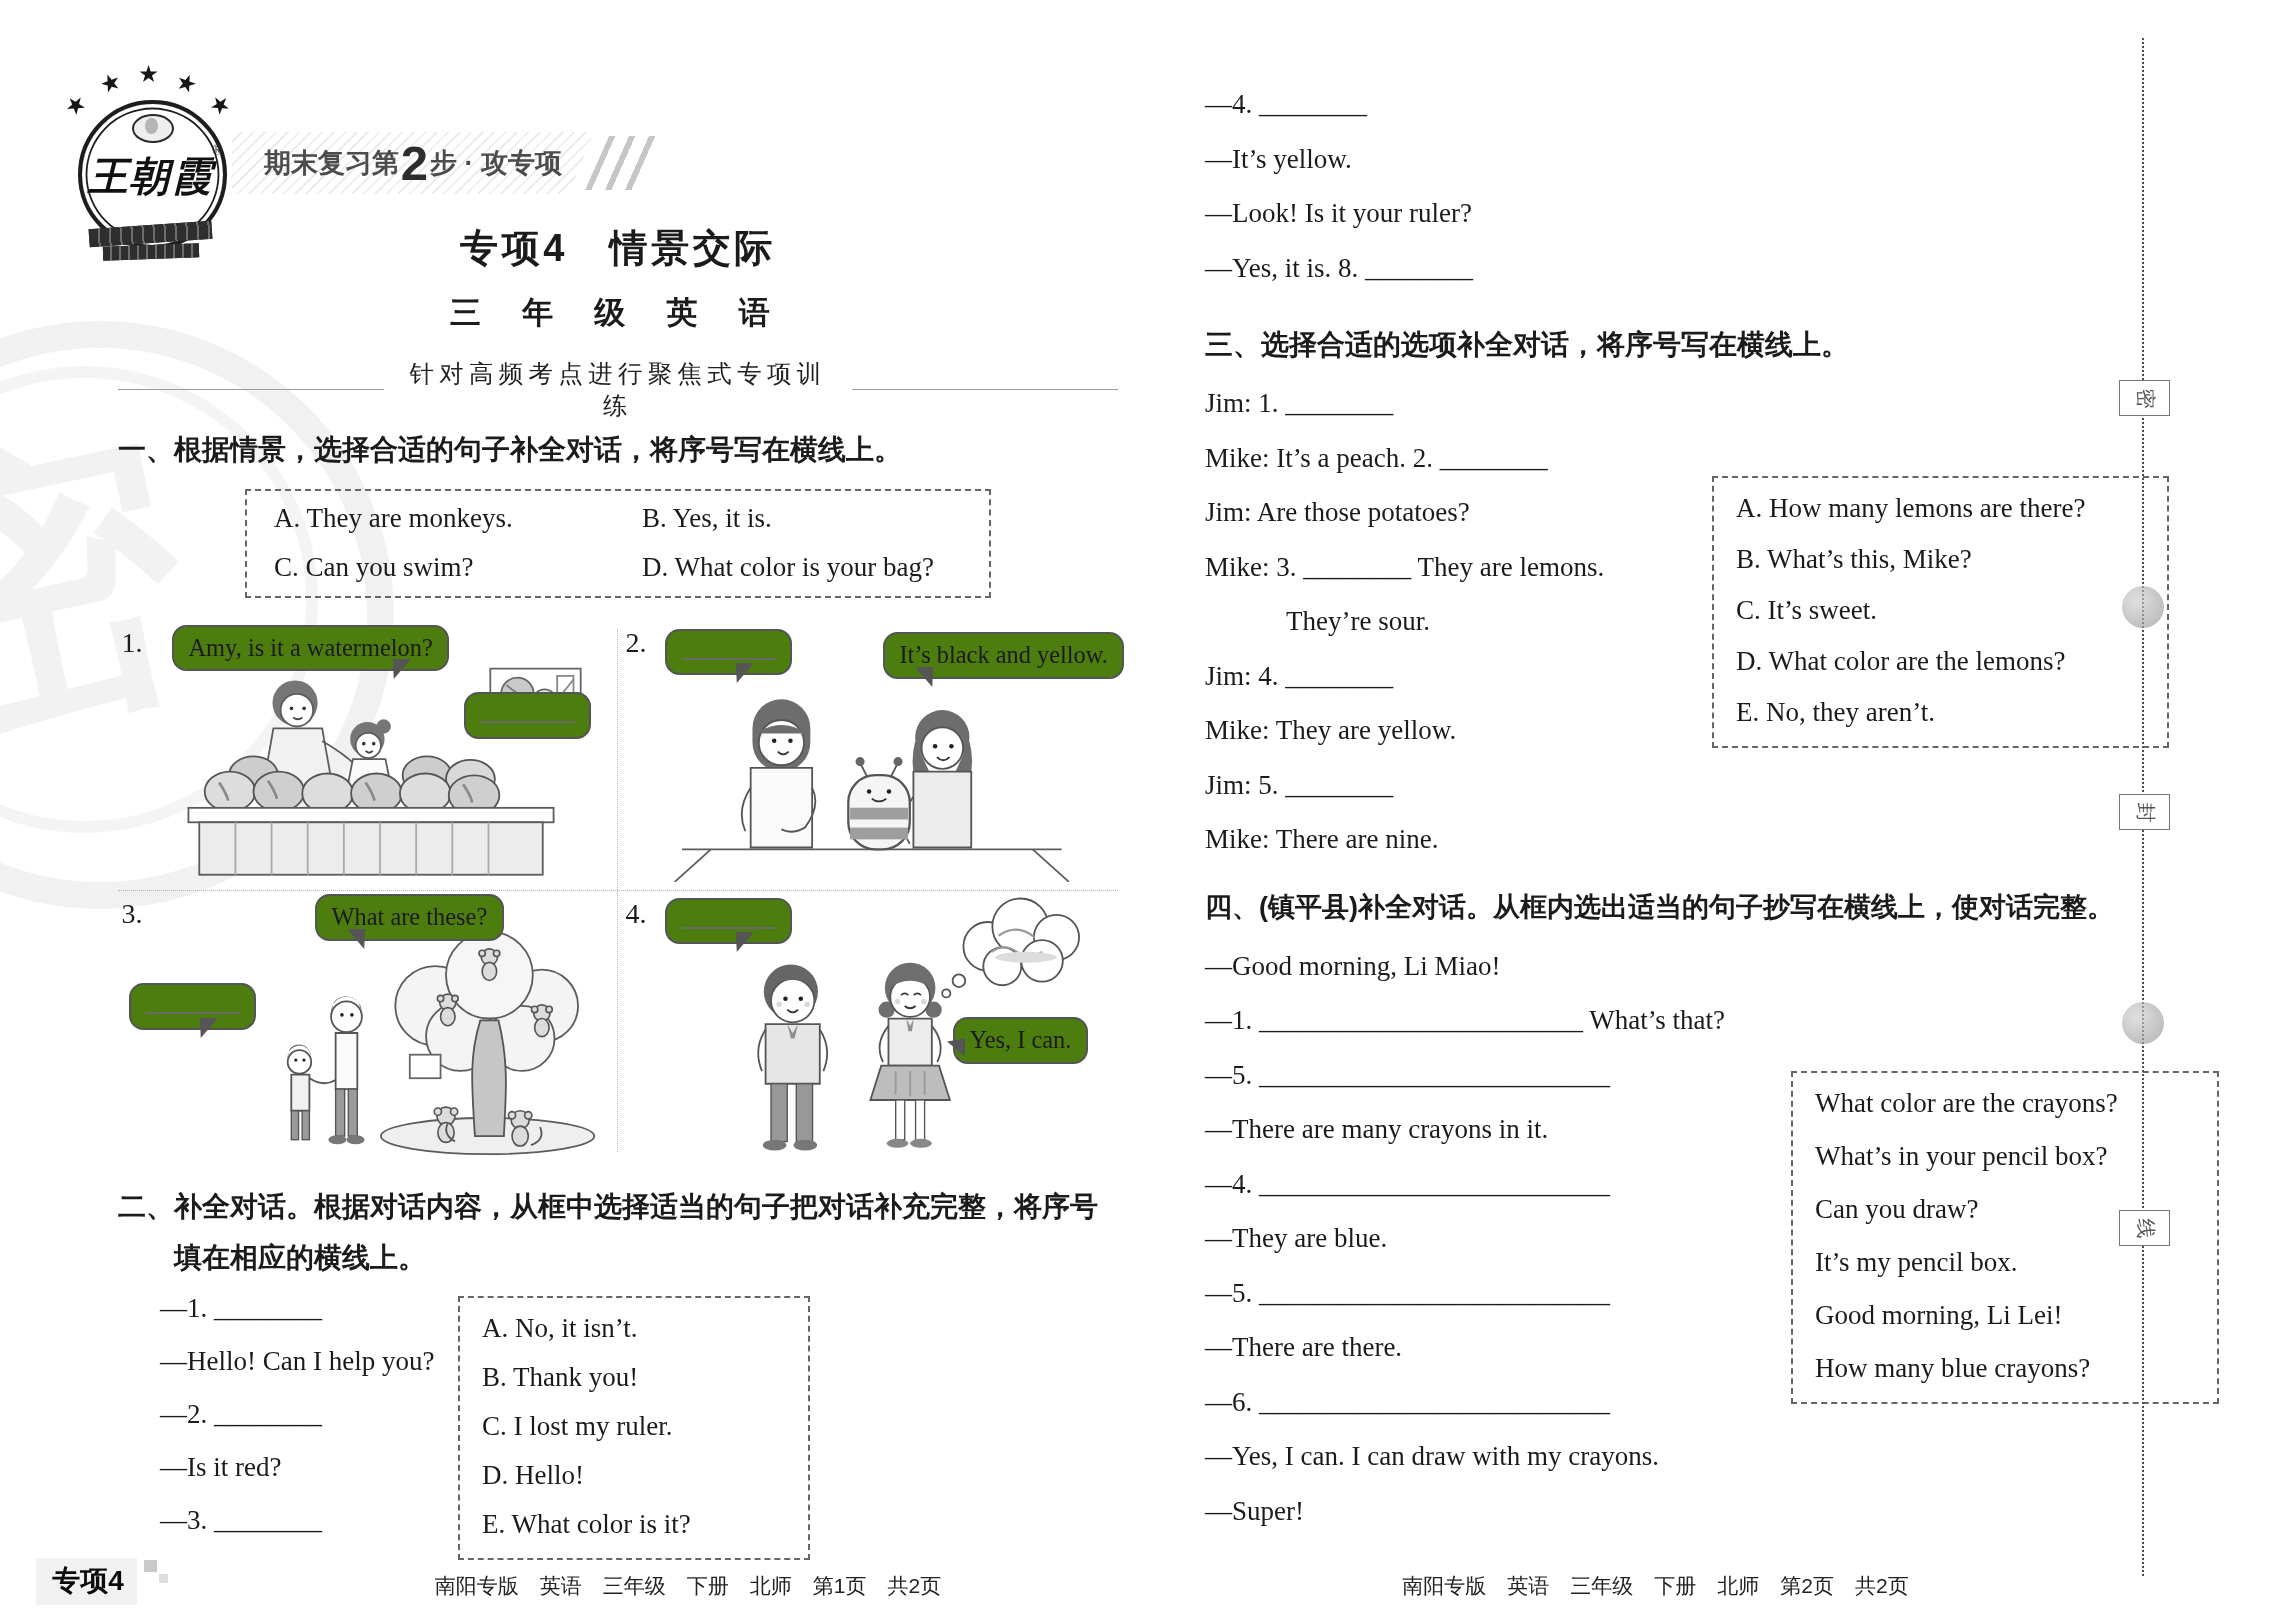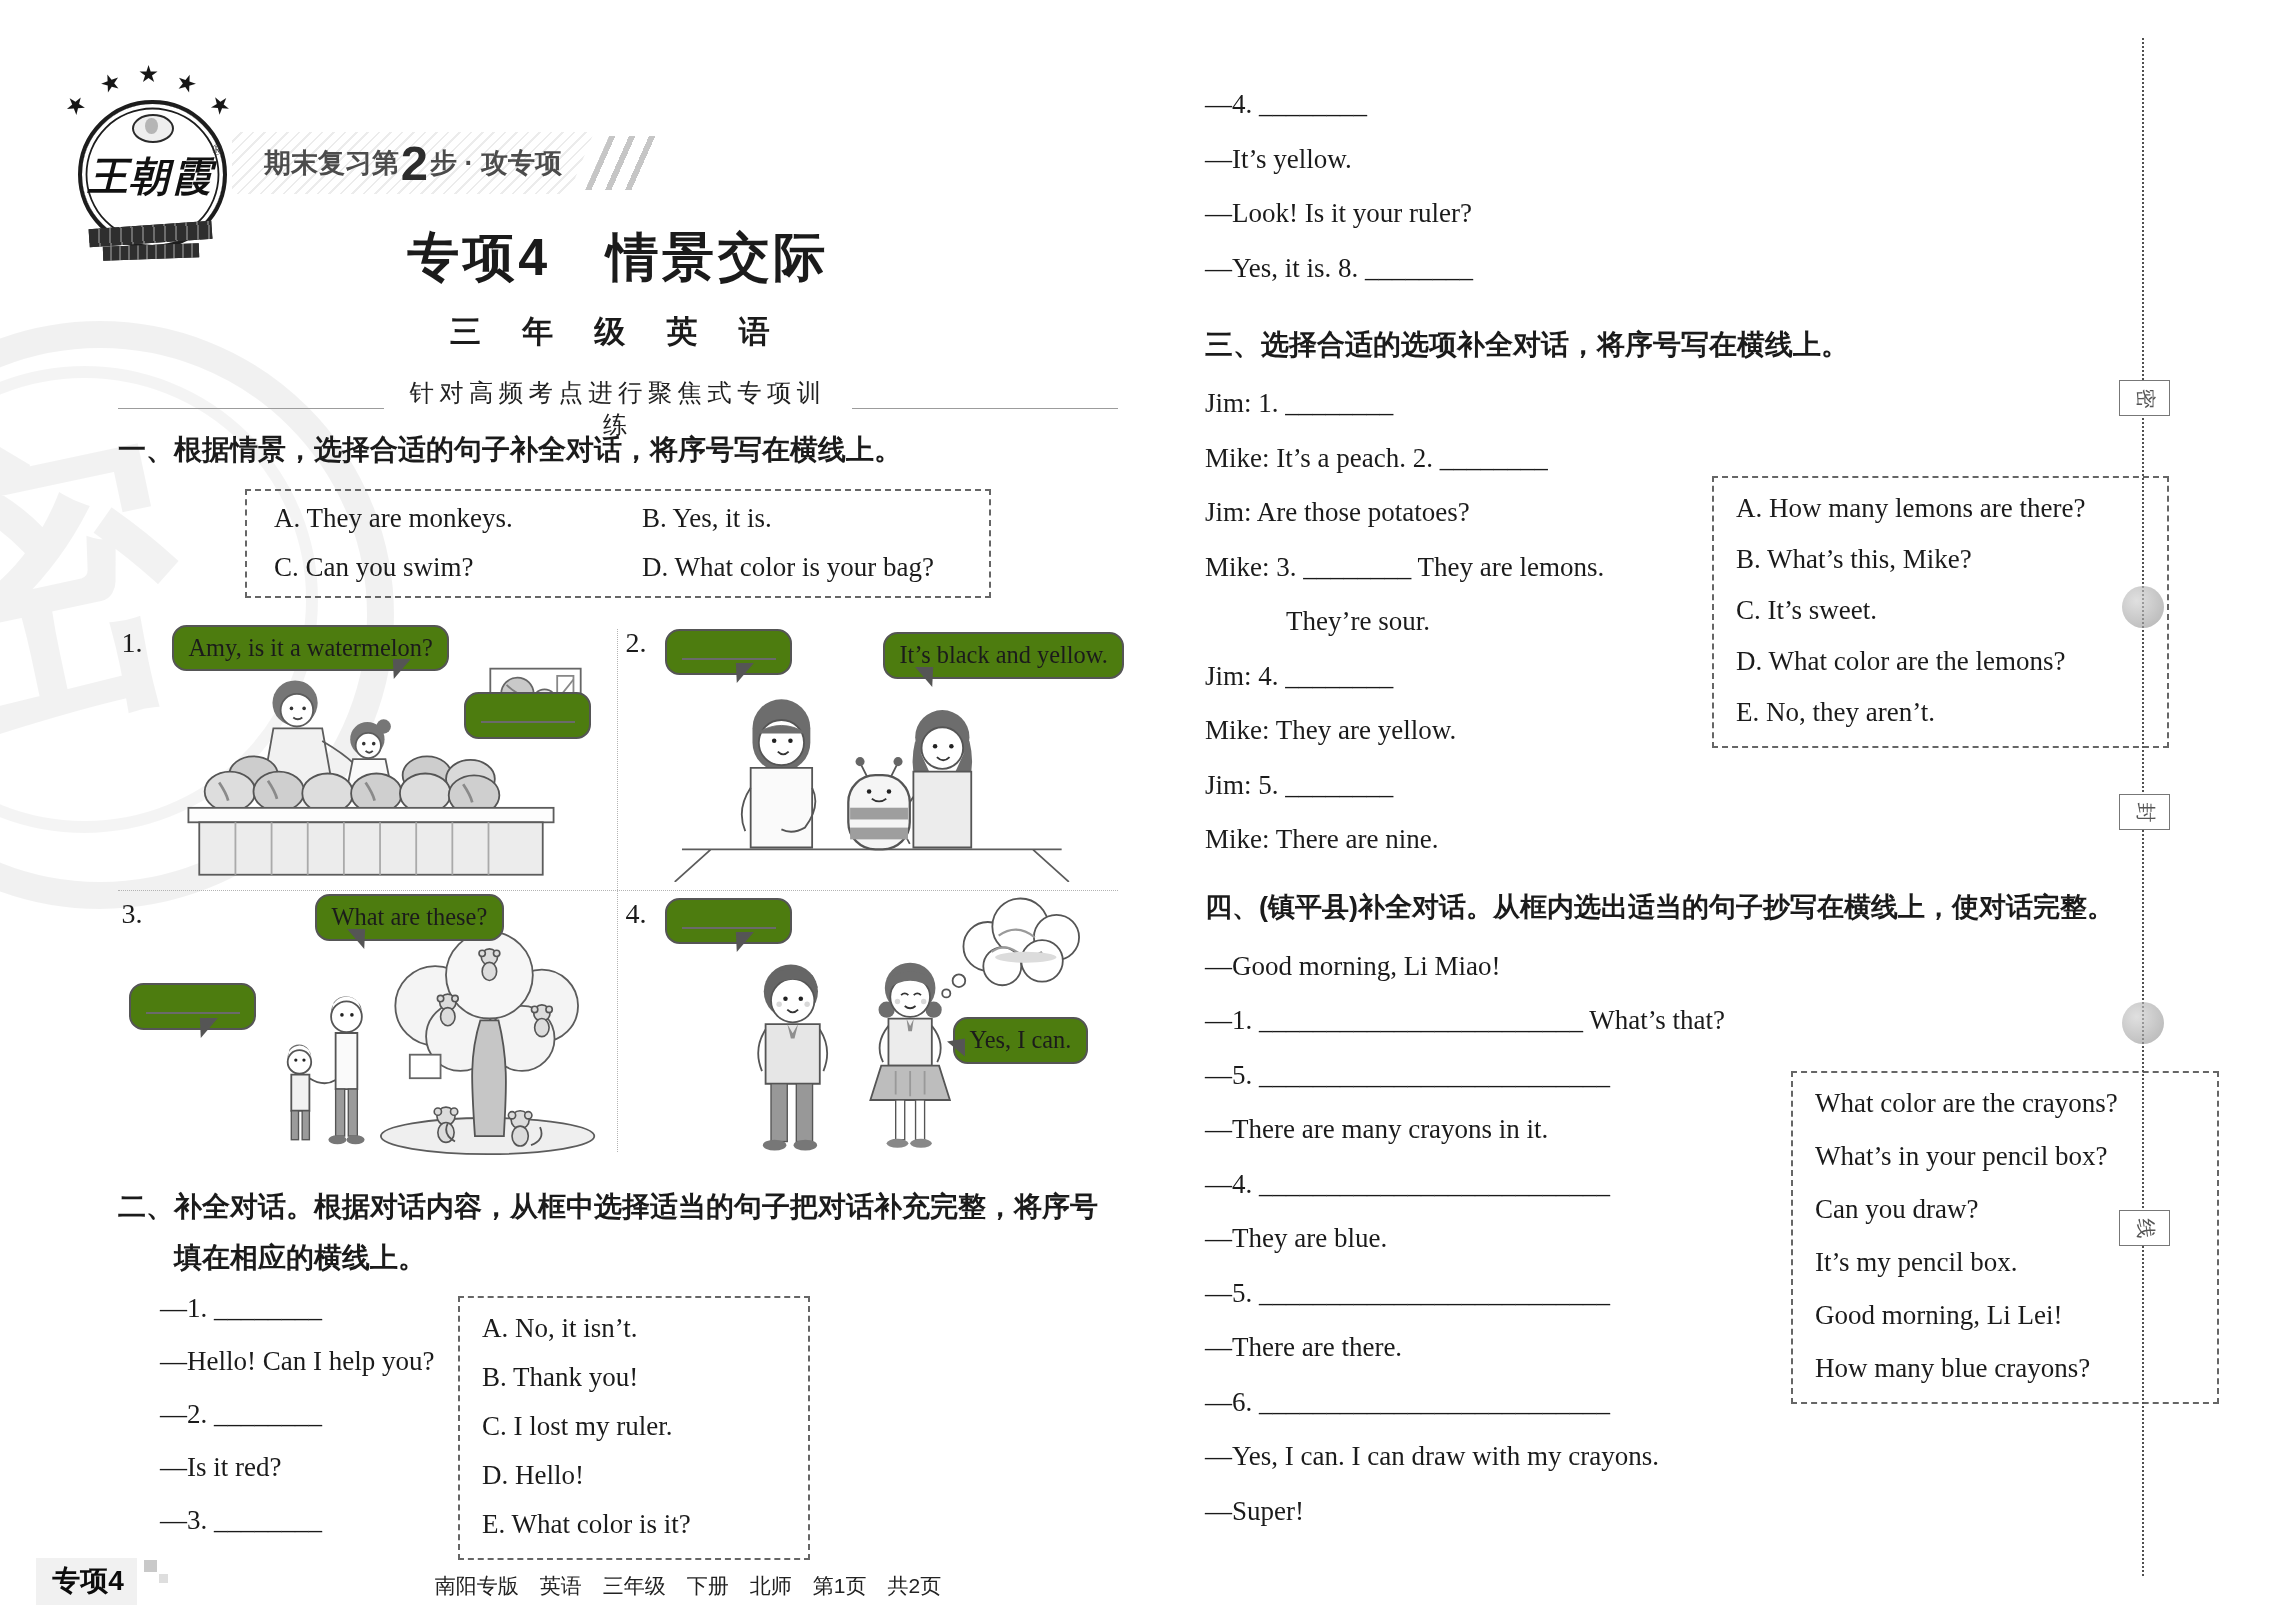--- a/index.html
+++ b/index.html
@@ -35,21 +35,21 @@
   .banner{left:232px;top:132px;width:362px;height:62px;display:flex;align-items:center;justify-content:center;
           background:repeating-linear-gradient(135deg,#ffffff 0 6.3px,#ececec 6.3px 8.1px);
           clip-path:polygon(0 0,100% 0,93% 100%,0 100%);}
   .banner .pre,.banner .suf{font-size:27px;font-weight:bold;color:#4c4c4c;}
   .banner .num{font-size:49px;font-weight:bold;color:#2d2d2d;line-height:1;margin:0 1.8px;}
   .banner-slash{left:597px;top:136px;width:58px;height:54px;transform:skewX(-24deg);
           background:repeating-linear-gradient(90deg,#c6c6c6 0 6.3px,transparent 6.3px 20px);}
 
   
   .masthead{left:118px;top:223px;width:1000px;text-align:center;}
-  .title{font-size:52px;font-weight:bold;letter-spacing:3.6px;}
+  .title{font-size:38px;font-weight:bold;letter-spacing:3.6px;}
   .grade{font-size:31px;font-weight:bold;letter-spacing:16.3px;margin-top:18px;}
   .tagline-row{display:flex;align-items:center;justify-content:center;margin-top:23.5px;}
   .tag-rule{width:271px;border-top:1.8px solid #9c9c9c;height:0;}
   .tagline{font-size:24.4px;letter-spacing:5.4px;margin:0 14.5px;color:#222;}
 
   
   .lcol{left:118px;top:431px;width:1000px;}
   .sec-head{font-size:28px;font-weight:bold;line-height:1.35;white-space:nowrap;}
   .opt-box1{width:688px;margin:20px auto 0;border:2.7px dashed #666;padding:12.7px 27px;
             display:grid;grid-template-columns:1.15fr 1fr;row-gap:18px;font-size:27px;}
@@ -433,20 +433,21 @@
       <div class="dlg">Good morning, Li Lei!</div>
       <div class="dlg">How many blue crayons?</div>
     </div>
   </div>
 
   <div class="abs footer-tab cn">专项4
     <span class="ft-sq1"></span>
     <span class="ft-sq2"></span>
   </div>
   <div class="abs fpage fp1 cn">南阳专版　英语　三年级　下册　北师　第1页　共2页</div>
+  <div class="abs fpage fp2 cn">南阳专版　英语　三年级　下册　北师　第2页　共2页</div>
 
   <div class="abs bind-line"></div>
   <div class="abs seal-box" style="top:380px;">
     <span class="cn">密</span>
   </div>
   <div class="abs seal-circle" style="top:586px;"></div>
   <div class="abs seal-box" style="top:794px;">
     <span class="cn">封</span>
   </div>
   <div class="abs seal-circle" style="top:1002px;"></div>

